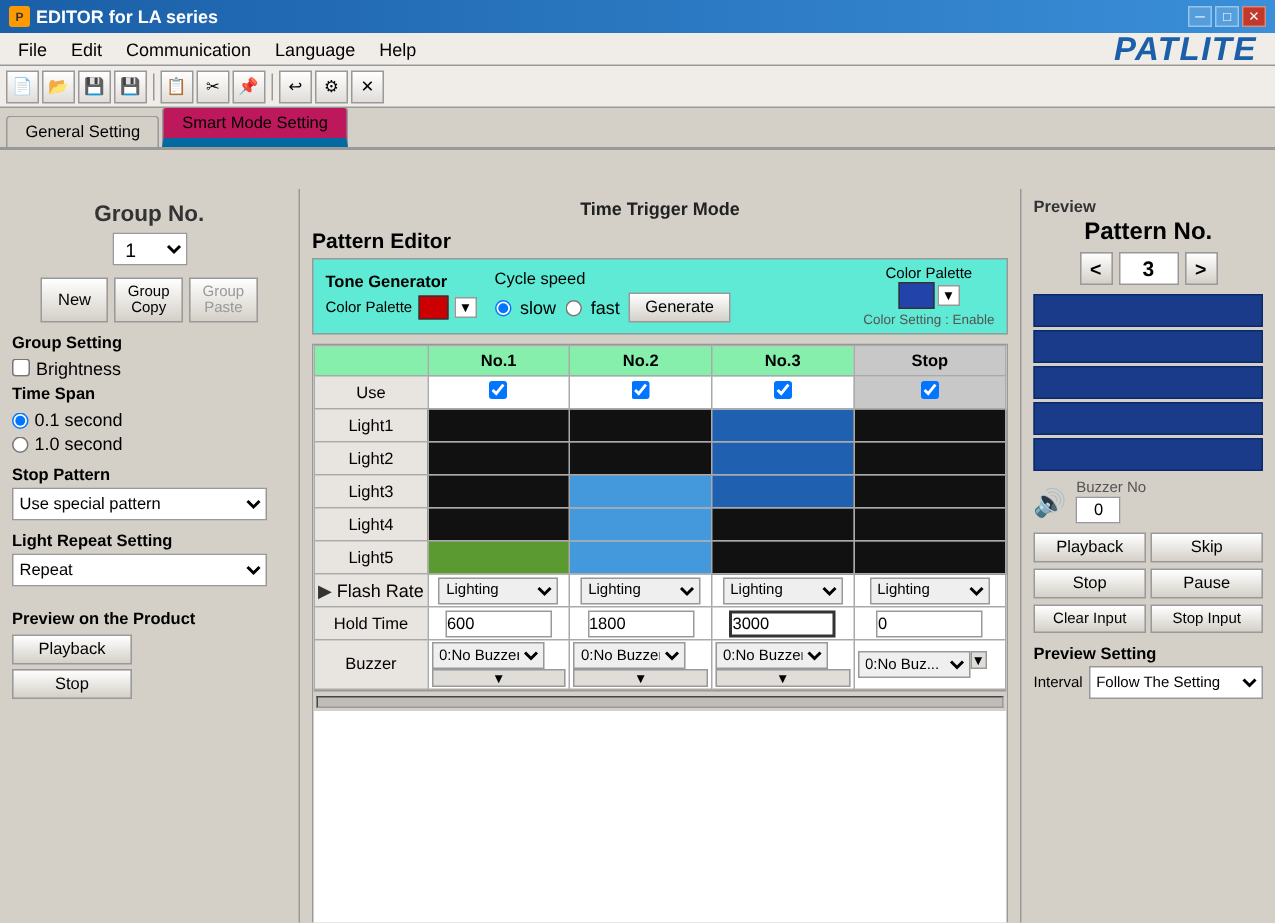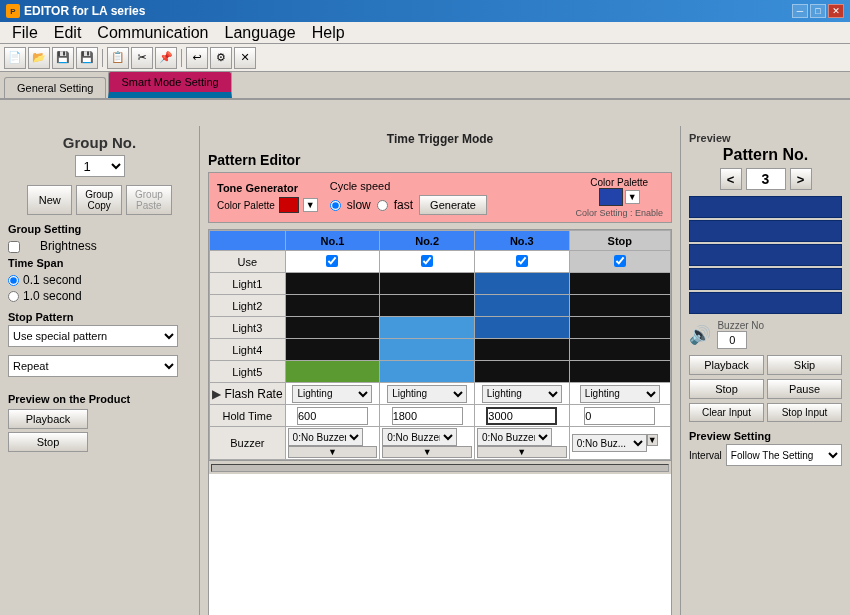--- a/index.html
+++ b/index.html
@@ -23,21 +23,21 @@
     
     
     .menu-bar {
       background: #f0ede8;
       height: 22px;
       display: flex;
       align-items: center;
       border-bottom: 1px solid #999;
       padding: 0 4px;
     }
-    .menu-item { padding: 2px 8px; cursor: pointer; font-size: 16px; }
+    .menu-item { padding: 2px 8px; cursor: pointer; font-size: 12px; }
     .patlite-logo { margin-left: auto; font-size: 22px; font-weight: 900; color: #1a5fa8; letter-spacing: 1px; padding-right: 8px; font-style: italic; }
     
     
     .toolbar {
       background: #f0ede8;
       height: 28px;
       display: flex;
       align-items: center;
       padding: 2px 4px;
       border-bottom: 1px solid #999;
@@ -92,21 +92,21 @@
       padding: 3px 8px;
       border: 1px solid #999;
       background: linear-gradient(to bottom, #fff, #d4d0c8);
       cursor: pointer;
       font-size: 11px;
       min-width: 45px;
     }
     .win-btn:disabled { color: #999; background: #e0ddd8; }
     
     .section-label { font-size: 11px; font-weight: bold; margin-bottom: 4px; }
-    .checkbox-row { display: flex; align-items: flex-end; gap: 20px; margin-bottom: 4px; }
+    .checkbox-row { display: flex; align-items: flex-start; gap: 4px; margin-bottom: 4px; }
     
     .radio-group { margin-bottom: 8px; }
     .radio-row { display: flex; align-items: center; gap: 4px; margin-bottom: 2px; }
     
     .label-small { font-size: 11px; }
     .select-full { width: 170px; height: 22px; border: 1px solid #999; background: white; font-size: 11px; margin-bottom: 8px; }
     
     .light-repeat-label { font-size: 11px; font-weight: bold; margin-bottom: 2px; }
     
     .preview-section { margin-top: 8px; }
@@ -129,21 +129,21 @@
       margin-bottom: 6px;
       color: #222;
     }
     
     .pattern-editor-label { font-size: 14px; font-weight: bold; margin-bottom: 4px; }
     
     .tone-generator-box {
       border: 1px solid #999;
       padding: 4px 8px;
       margin-bottom: 6px;
-      background: #fca5a5;
+      background: #5eead4;
       display: flex;
       align-items: center;
       gap: 12px;
     }
     .color-palette-row { display: flex; align-items: center; gap: 4px; }
     .color-box { width: 20px; height: 16px; background: #c00; border: 1px solid #333; }
     .color-box-blue { background: #2244aa; }
     .v-btn { font-size: 9px; padding: 1px 2px; border: 1px solid #999; background: white; cursor: pointer; }
     .cycle-speed-row { display: flex; align-items: center; gap: 6px; }
     .generate-btn { padding: 3px 10px; border: 1px solid #999; background: linear-gradient(to bottom, #fff, #d4d0c8); cursor: pointer; font-size: 11px; }
@@ -158,21 +158,21 @@
     }
     
     table.grid-table { border-collapse: collapse; width: 100%; }
     table.grid-table th, table.grid-table td {
       border: 1px solid #aaa;
       font-size: 11px;
       text-align: center;
       padding: 1px 2px;
       white-space: nowrap;
     }
-    table.grid-table th { background: #3b82f6; height: 20px; }
+    table.grid-table th { background: #86efac; height: 20px; }
     table.grid-table td { height: 22px; }
     
     .row-header { background: #e8e5e0; text-align: left; padding-left: 4px; width: 60px; }
     .cell-black { background: #111; }
     .cell-blue { background: #2060b0; }
     .cell-light-blue { background: #4499dd; }
     .cell-green { background: #5a9a30; }
     
     .lighting-select { font-size: 10px; width: 80px; height: 18px; border: 1px solid #999; }
     .hold-input { width: 71px; height: 18px; border: 1px solid #999; text-align: left; font-size: 11px; }
@@ -239,20 +239,21 @@
     <button class="title-btn close">✕</button>
   </div>
 </div>
 
 <div class="menu-bar">
   <span class="menu-item">File</span>
   <span class="menu-item">Edit</span>
   <span class="menu-item">Communication</span>
   <span class="menu-item">Language</span>
   <span class="menu-item">Help</span>
+  <span class="patlite-logo">PATLITE</span>
 </div>
 
 <div class="toolbar">
   <button class="tool-btn">📄</button>
   <button class="tool-btn">📂</button>
   <button class="tool-btn">💾</button>
   <button class="tool-btn">💾</button>
   <div class="tool-sep"></div>
   <button class="tool-btn">📋</button>
   <button class="tool-btn">✂</button>
@@ -300,20 +301,21 @@
         <input type="radio" name="timespan" style="">
         <span>1.0 second</span>
       </div>
     </div>
 
     <div class="label-small" style="font-weight:bold; margin-bottom:2px;">Stop Pattern</div>
     <select class="select-full">
       <option>Use special pattern</option>
     </select>
 
+    <div class="light-repeat-label">Light Repeat Setting</div>
     <select class="select-full">
       <option>Repeat</option>
     </select>
 
     <div class="preview-section">
       <div class="preview-label">Preview on the Product</div>
       <div class="preview-btns">
         <button class="preview-btn">Playback</button>
         <button class="preview-btn">Stop</button>
       </div>

